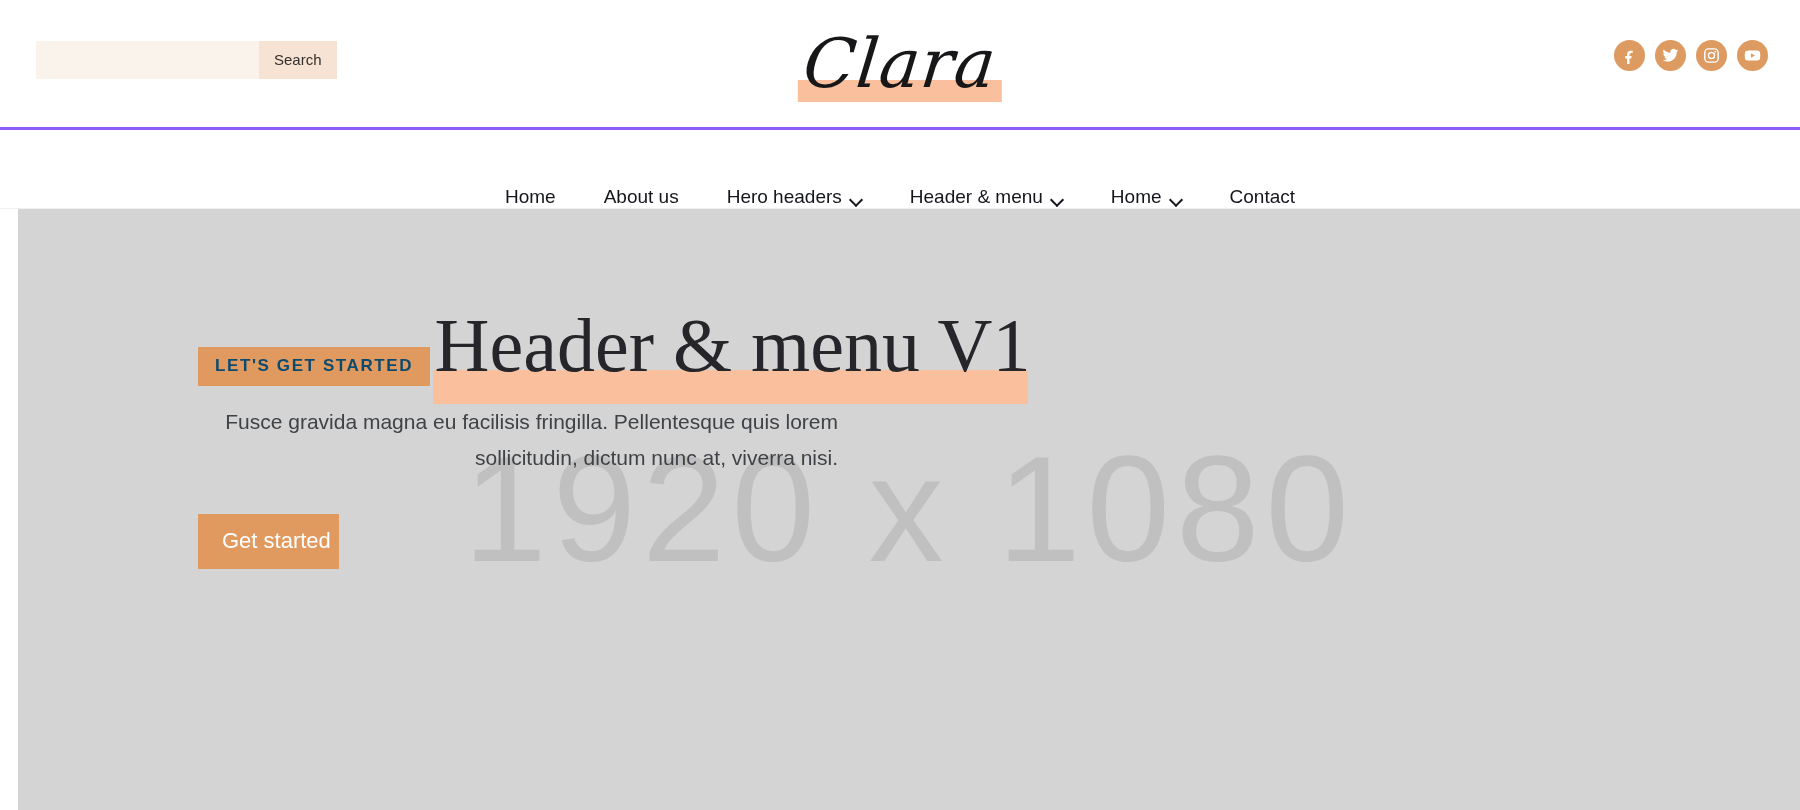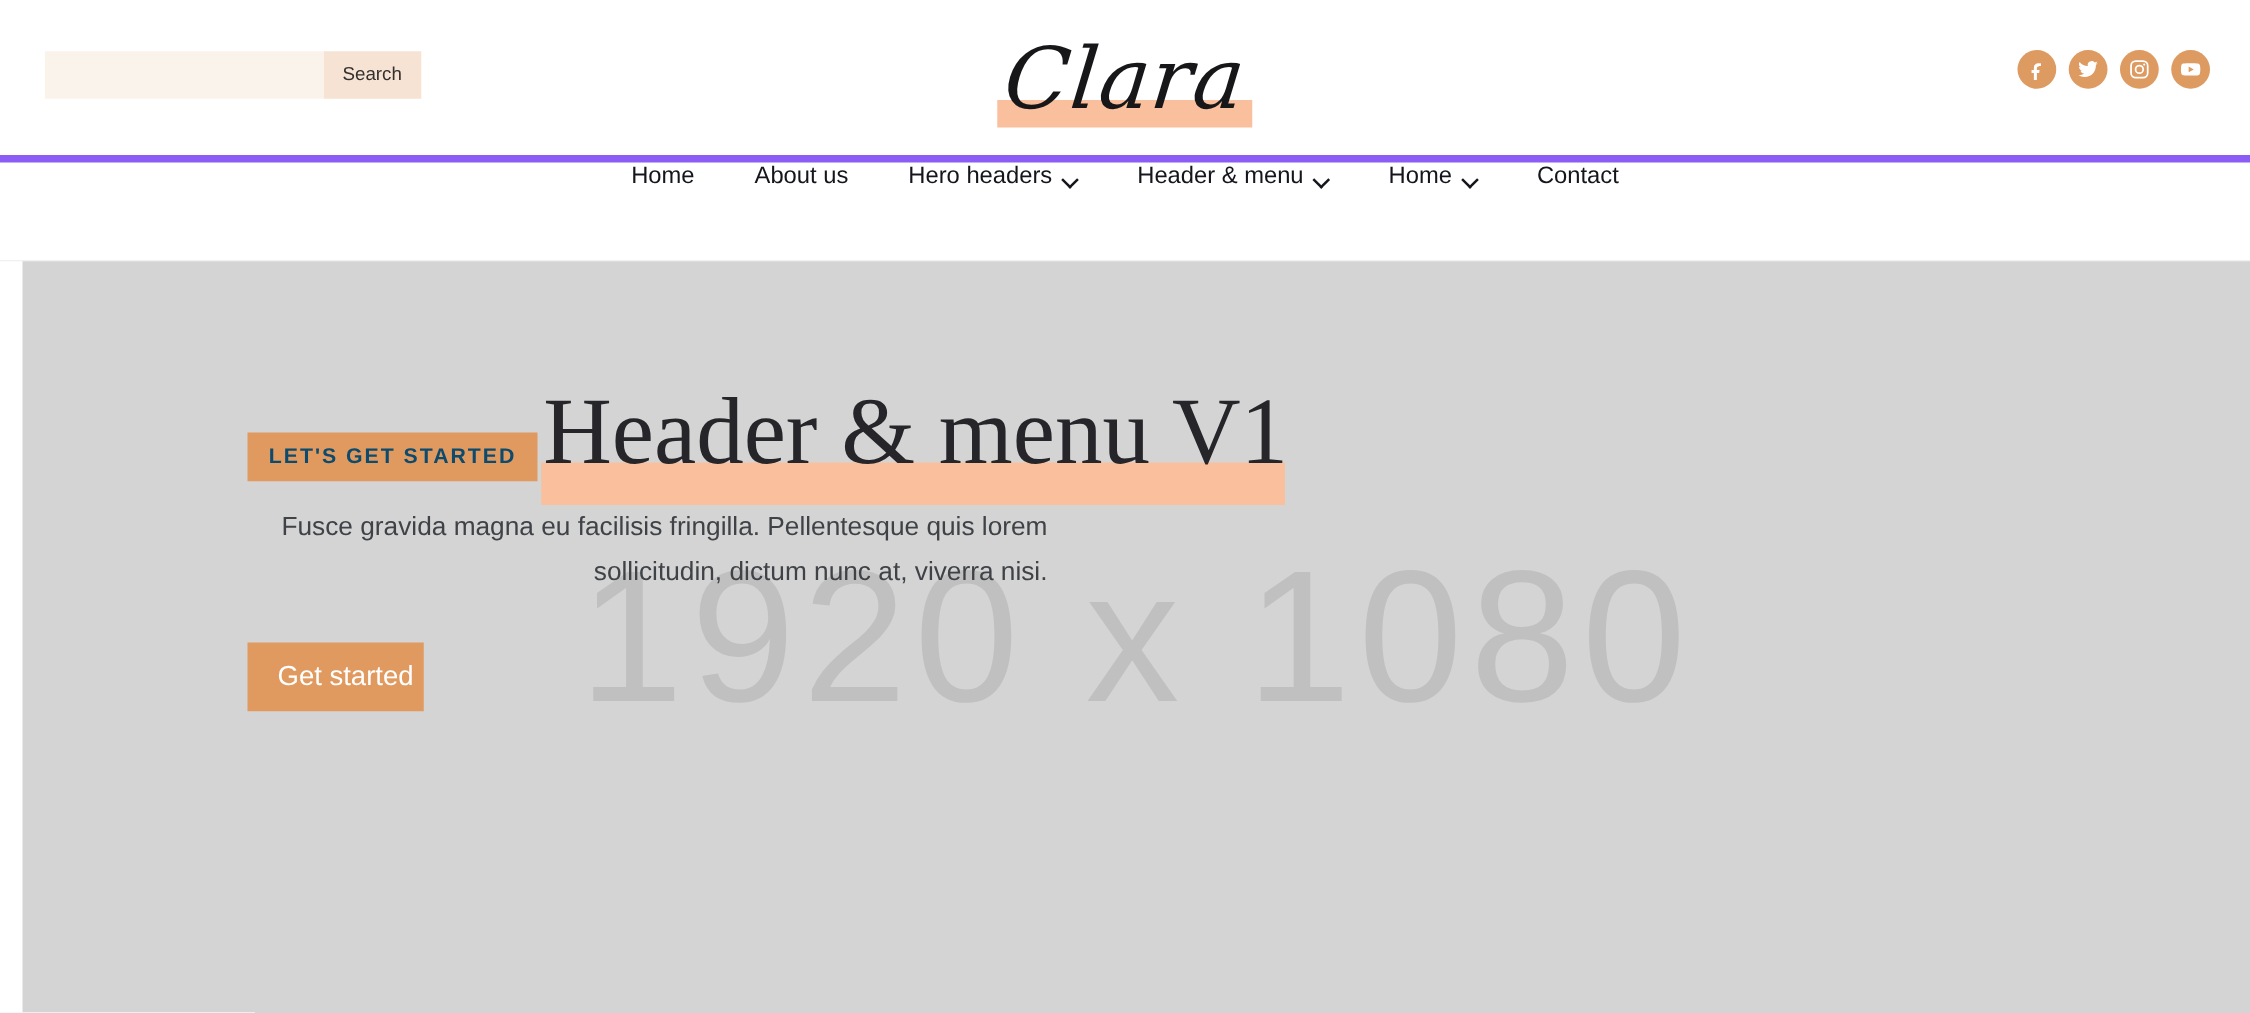--- a/index.html
+++ b/index.html
@@ -18,21 +18,21 @@
     width: 1800px;
     height: 810px;
     background: #ffffff;
   }
 
   
   .topbar {
     position: relative;
     height: 130px;
     background: #ffffff;
-    border-bottom: 6px solid #8b5cf6;
+    border-bottom: 3px solid #8b5cf6;
   }
 
   .search-wrap {
     position: absolute;
     left: 36px;
     top: 41px;
     display: flex;
     height: 38px;
     width: 270px;
   }
@@ -124,21 +124,21 @@
     cursor: pointer;
   }
 
   .social svg { display: block; }
 
   
   .nav {
     height: 78px;
     background: #ffffff;
     display: flex;
-    align-items: flex-start;
+    align-items: flex-end;
     justify-content: center;
     gap: 0;
     box-shadow: 0 1px 0 #f0f0f0;
   }
 
   .nav-item {
     display: flex;
     align-items: center;
     gap: 9px;
     padding: 0 24px;

